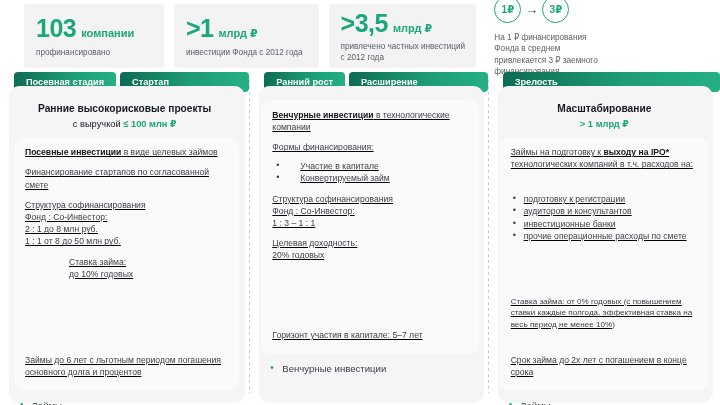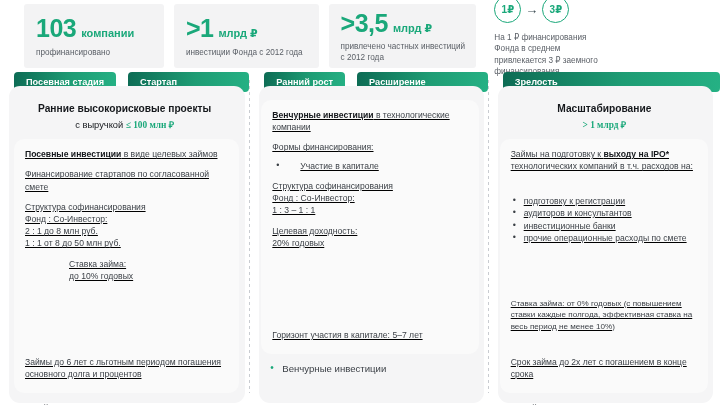--- a/index.html
+++ b/index.html
@@ -63,21 +63,21 @@
   .column.col3 { width: 232px; }
 
   .divider {
     width: 1px; height: 313px; margin-top: 12px;
     background-image: linear-gradient(to bottom, #c9ccd1 0 3px, transparent 3px 6px);
     background-size: 1px 6px;
     flex: 0 0 1px;
   }
 
   
-  .tabs { display: flex; gap: 12px; padding: 4px 0 0 14px; }
+  .tabs { display: flex; gap: 4px; padding: 4px 0 0 14px; }
   .tab {
     height: 20px; border-radius: 4px;
     background: linear-gradient(100deg, #0d6b54 0%, #1e9c74 55%, #25b184 100%);
     color: #ffffff; font-weight: 700; font-size: 9.2px;
     display: flex; align-items: center;
     padding: 0 12px;
     white-space: nowrap;
   }
   .tab.wide { flex: 1; padding-right: 20px; }
 
@@ -93,21 +93,21 @@
     position: relative; z-index: 2;
     text-align: center;
     padding: 10px 10px 0 10px;
   }
   .panel-head .h-title {
     color: #15181c; font-weight: 700; font-size: 10.2px; line-height: 1.3;
   }
   .panel-head .h-sub {
     color: #15181c; font-size: 9.3px; margin-top: 3px;
   }
-  .panel-head .h-sub .accent { color: #1aa87a; font-weight: 700; font-family: Liberation Serif, serif; }
+  .panel-head .h-sub .accent { color: #1aa87a; font-weight: 700; }
 
   
   .card {
     position: relative; z-index: 2;
     margin: 8px 8px 0 8px;
     background: #fafafa;
     border-radius: 10px;
     padding: 9px 11px 8px 11px;
     height: 254px;
     display: flex; flex-direction: column; text-decoration: underline;
@@ -227,20 +227,21 @@
       <div class="panel"></div>
       <div class="tabs">
         <div class="tab">Ранний рост</div>
         <div class="tab wide">Расширение</div>
       </div>
       <div class="card">
         <div class="blk"><b>Венчурные инвестиции</b><span> в технологические компании</span></div>
         <div class="blk tight">Формы финансирования:</div>
         <ul class="bul indent">
           <li>Участие в капитале</li>
+          <li>Конвертируемый займ</li>
         </ul>
         <div class="blk" style="margin-top:8px;white-space:pre-line;">Структура софинансирования
 Фонд : Со-Инвестор:
 1 : 3 – 1 : 1</div>
         <div class="blk" style="white-space:pre-line;">Целевая доходность:
 20% годовых</div>
         <div class="spacer"></div>
         <div class="blk tight">Горизонт участия в капитале: 5–7 лет</div>
       </div>
       <div class="amount">

